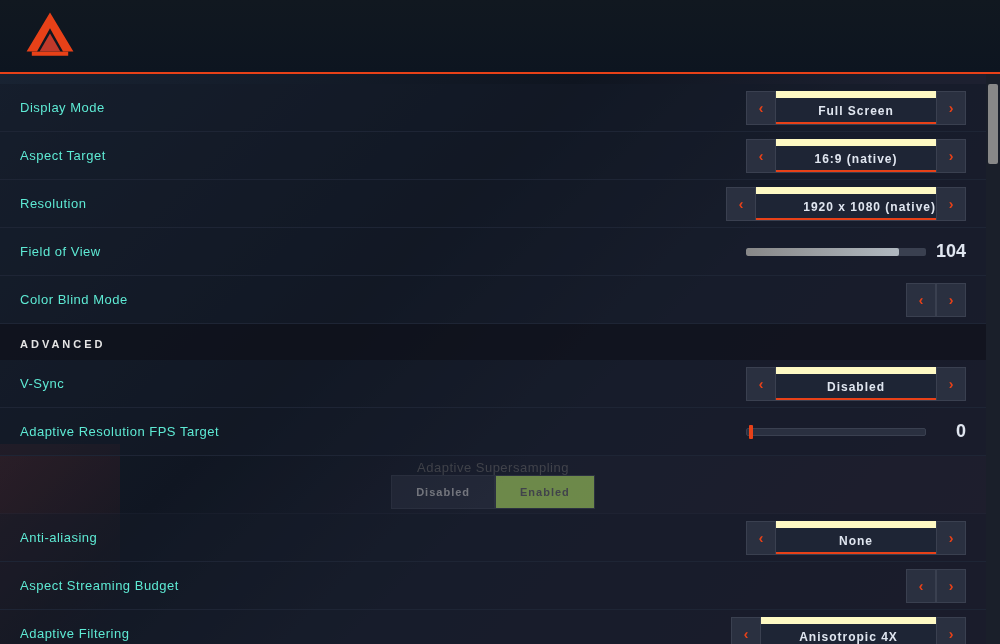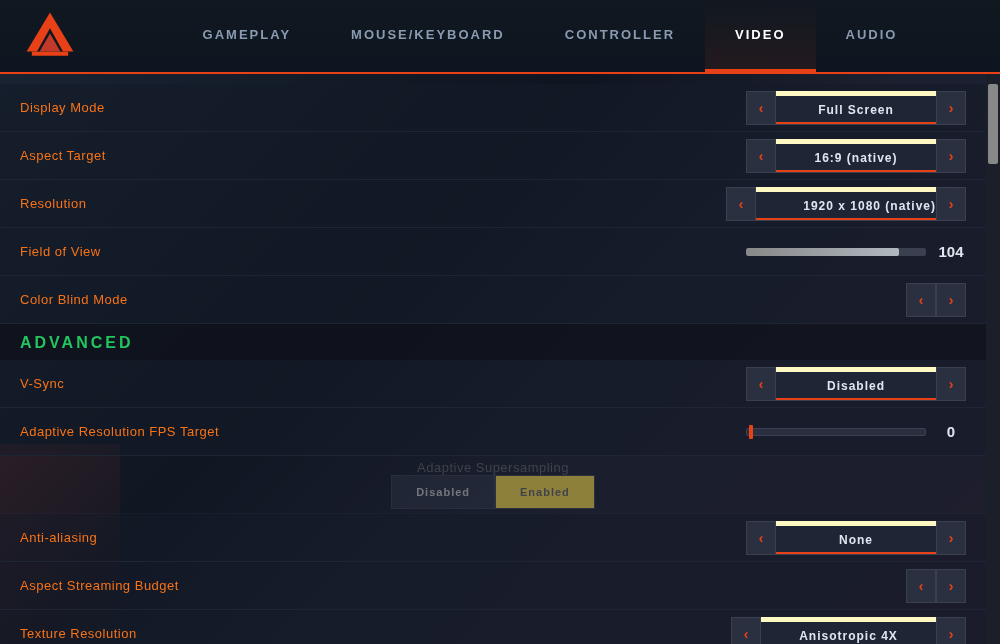--- a/index.html
+++ b/index.html
@@ -137,21 +137,21 @@
     }
 
     .setting-row.disabled-row {
       opacity: 0.5;
       flex-direction: column;
     }
 
     .setting-label {
       flex: 1;
       font-size: 13px;
-      color: #f97316;
+      color: #5eead4;
       font-weight: 400;
       letter-spacing: 0.5px;
     }
 
     .setting-label.disabled {
       color: #666;
     }
 
     .setting-control {
       display: flex;
@@ -177,21 +177,21 @@
       justify-content: center;
       cursor: pointer;
       font-size: 14px;
       font-weight: bold;
     }
 
     .selector-value {
       min-width: 160px;
       height: 34px;
       background: #1e2535;
-      border-top: 5px solid #fef9c3;
+      border-top: 7px solid #fef9c3;
       border-bottom: 1px solid #3a4050;
       display: flex;
       align-items: center;
       justify-content: center;
       font-size: 12px;
       color: #e0e6f0;
       font-weight: 600;
       letter-spacing: 1px;
       position: relative;
     }
@@ -222,25 +222,25 @@
       overflow: hidden;
     }
 
     .slider-fill {
       height: 100%;
       background: linear-gradient(90deg, #888 0%, #b0b8c0 100%);
       border-radius: 2px;
     }
 
     .slider-value {
-      font-size: 15px;
+      font-size: 18px;
       color: #e0e6f0;
       font-weight: 600;
       min-width: 30px;
-      text-align: center;
+      text-align: right;
     }
 
     
     .toggle-selector {
       display: flex;
       align-items: center;
     }
 
     .toggle-btn {
       padding: 6px 24px;
@@ -254,35 +254,35 @@
       align-items: center;
       justify-content: center;
     }
 
     .toggle-btn.active {
       background: #2a3040;
       color: #ccc;
     }
 
     .toggle-btn.inactive {
-      background: #fde047;
+      background: #bef264;
       color: #666;
       text-align: right;
     }
 
     
     .section-header {
       padding: 10px 20px 8px;
       background: rgba(15, 18, 28, 0.8);
     }
 
     .section-title {
-      font-size: 16px;
+      font-size: 11px;
       font-weight: 700;
-      color: #22c55e;
+      color: #e5e5e5;
       letter-spacing: 3px;
       text-transform: uppercase;
     }
 
     
     .slider-track-minimal {
       width: 180px;
       height: 8px;
       background: #2a3040;
       border-radius: 2px;
@@ -309,37 +309,20 @@
 <div class="header">
   <div class="logo-area">
 
     <svg class="apex-logo" viewBox="0 0 100 100" xmlns="http://www.w3.org/2000/svg">
       <polygon points="50,5 95,80 75,80 50,35 25,80 5,80" fill="#e84118" stroke="none"></polygon>
       <polygon points="50,45 70,80 30,80" fill="#c0392b" stroke="none"></polygon>
       <rect x="15" y="80" width="70" height="8" fill="#e84118"></rect>
     </svg>
   </div>
 
-  <div class="nav-tabs">
-    <div class="nav-tab">
-      <span>GAMEPLAY</span>
-    </div>
-    <div class="nav-tab">
-      <span>MOUSE/KEYBOARD</span>
-    </div>
-    <div class="nav-tab">
-      <span>CONTROLLER</span>
-    </div>
-    <div class="nav-tab active">
-      <span>VIDEO</span>
-    </div>
-    <div class="nav-tab">
-      <span>AUDIO</span>
-    </div>
-  </div>
 </div>
 
 <div class="main-content">
   <div class="settings-panel">
 
     <div class="setting-row">
       <span class="setting-label">Display Mode</span>
       <div class="setting-control">
         <div class="arrow-selector">
           <div class="arrow-btn">‹</div>
@@ -455,21 +438,21 @@
       <span class="setting-label">Aspect Streaming Budget</span>
       <div class="setting-control">
         <div class="arrow-selector">
           <div class="arrow-btn">‹</div>
           <div class="arrow-btn">›</div>
         </div>
       </div>
     </div>
 
     <div class="setting-row">
-      <span class="setting-label">Texture Resolution</span>
+      <span class="setting-label">Adaptive Filtering</span>
       <div class="setting-control">
         <div class="arrow-selector">
           <div class="arrow-btn">‹</div>
           <div class="selector-value" style="min-width:175px;">
             <span>Anisotropic 4X</span>
           </div>
           <div class="arrow-btn">›</div>
         </div>
       </div>
     </div>

